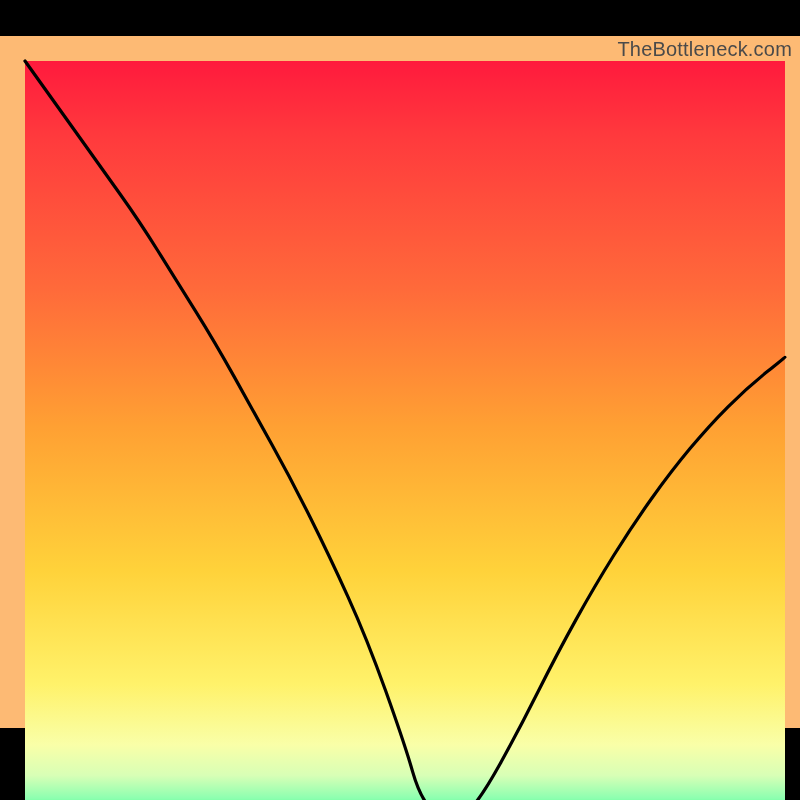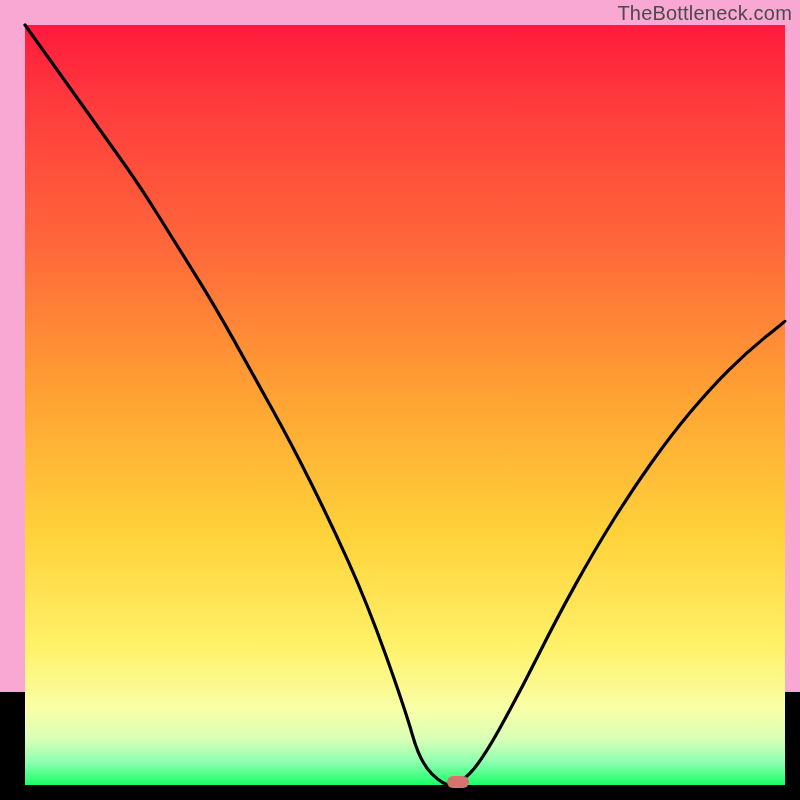--- a/index.html
+++ b/index.html
@@ -8,21 +8,22 @@
     width: 800px;
     height: 800px;
     background: #000;
     overflow: hidden;
     font-family: Arial, Helvetica, sans-serif;
   }
   .frame {
     position: relative;
     width: 800px;
     height: 692px;
-    background: #f9a8d4;
+    background: #fdba74;
+    margin-top: 36px;
   }
   .plot-area {
     position: absolute;
     left: 25px;
     top: 25px;
     width: 760px;
     height: 760px;
     
     background: linear-gradient(
       to bottom,

